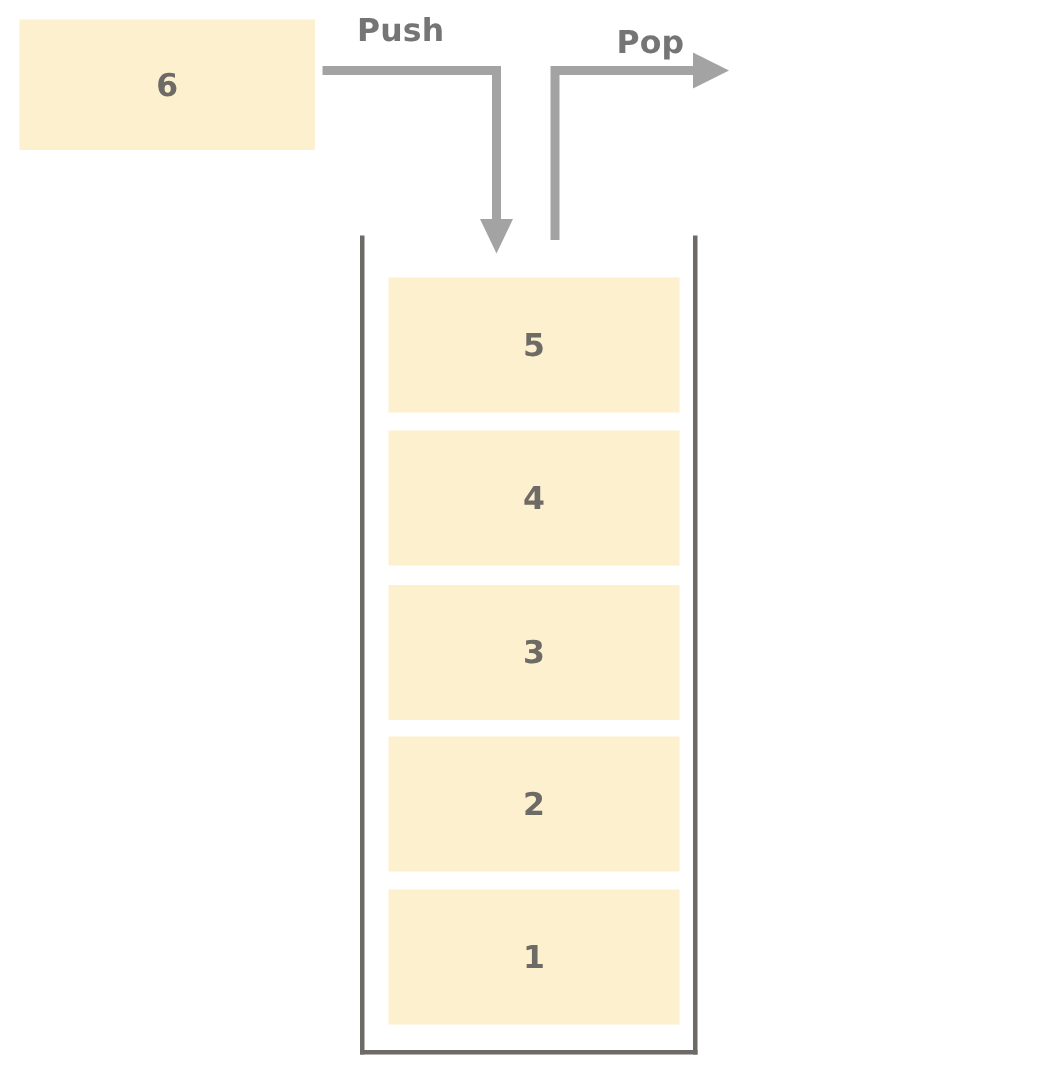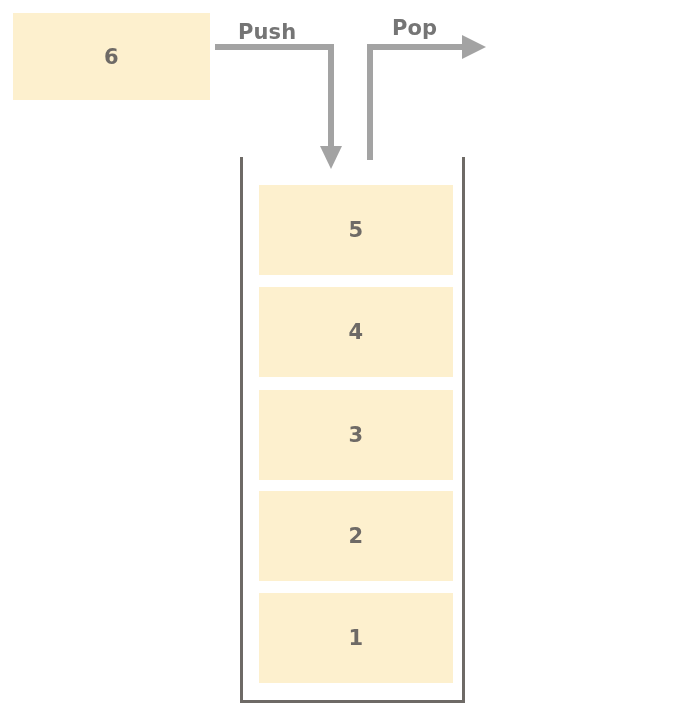--- a/index.html
+++ b/index.html
@@ -47,25 +47,25 @@
   .arrow-label {
     position: absolute;
     font-size: 21px;
     font-weight: bold;
     color: #757575;
     white-space: nowrap;
     letter-spacing: 0.1px;
   }
   #push-label {
     left: 238px;
-    top: 20px;
+    top: 8px;
     text-align: center;
   }
   #pop-label {
-    left: 392px;
+    left: 411px;
     top: 16px;
   }
 
   
   #arrow-layer {
     position: absolute;
     left: 0;
     top: 0;
     width: 695px;
     height: 715px;

